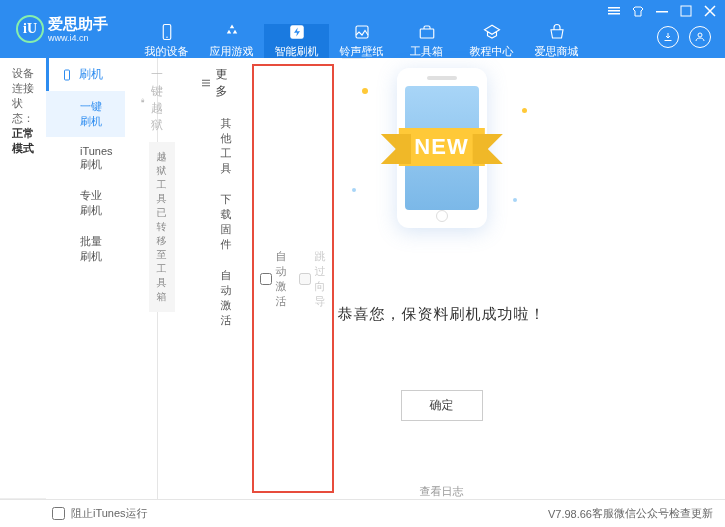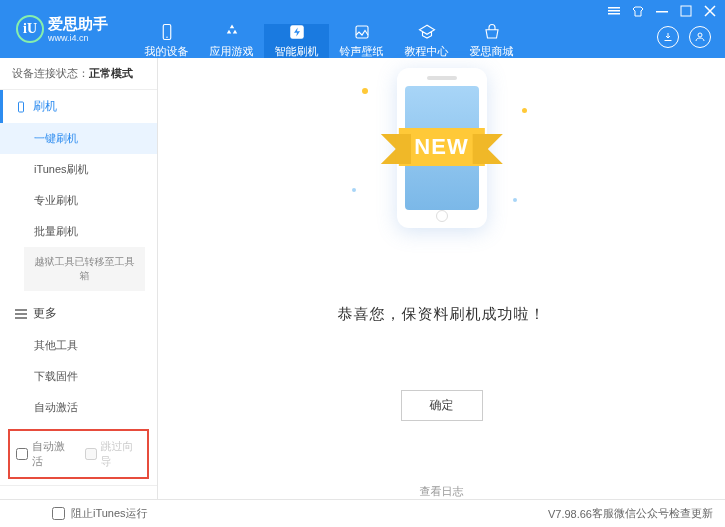--- a/index.html
+++ b/index.html
@@ -18,21 +18,21 @@
 .nav-icon { width: 20px; height: 20px; display: flex; align-items: center; justify-content: center; }
 .nav-icon svg { width: 18px; height: 18px; fill: #fff; }
 
 .win-controls { position: absolute; top: 4px; right: 8px; display: flex; gap: 10px; font-size: 11px; }
 .win-btn { cursor: pointer; width: 14px; height: 14px; display: flex; align-items: center; justify-content: center; }
 .right-icons { position: absolute; right: 14px; bottom: 10px; display: flex; gap: 10px; }
 .circle-btn { width: 22px; height: 22px; border: 1.5px solid #fff; border-radius: 50%; display: flex; align-items: center; justify-content: center; cursor: pointer; }
 .circle-btn svg { width: 12px; height: 12px; fill: none; stroke: #fff; stroke-width: 2; }
 
 .body { display: flex; height: 441px; }
-.sidebar { width: 158px; border-right: 1px solid #e5e5e5; display: flex; flex-direction: column; }
+.sidebar { width: 158px; border-right: 1px solid #e5e5e5; display: flex; flex-direction: row; }
 .status-bar { padding: 8px 12px; font-size: 11px; color: #666; border-bottom: 1px solid #eee; }
 .status-val { color: #333; font-weight: bold; }
 
 .side-section { }
 .side-header { display: flex; align-items: center; padding: 8px 12px; font-size: 12px; color: #444; gap: 6px; border-left: 3px solid transparent; }
 .side-header.blue { border-left-color: #2d8cf0; color: #2d8cf0; }
 .side-item { padding: 8px 12px 8px 34px; font-size: 11px; color: #555; cursor: pointer; }
 .side-item.active { background: #eaf4ff; color: #2d8cf0; }
 .side-note { margin: 0 12px 6px 24px; padding: 8px; background: #f5f5f5; font-size: 10px; color: #888; text-align: center; line-height: 1.4; }
 
@@ -113,20 +113,29 @@
           <svg viewBox="0 0 24 24">
             <rect x="4" y="4" width="16" height="16" rx="2" fill="none" stroke="#fff" stroke-width="1.5"></rect>
             <path d="M4 16l4-4 4 4 4-6 4 6" fill="none" stroke="#fff" stroke-width="1.5"></path>
           </svg>
         </div>
         <span>铃声壁纸</span>
       </div>
     <div class="nav-item">
         <div class="nav-icon">
           <svg viewBox="0 0 24 24">
+            <rect x="3" y="8" width="18" height="12" rx="1" fill="none" stroke="#fff" stroke-width="1.5"></rect>
+            <path d="M8 8V6a2 2 0 012-2h4a2 2 0 012 2v2" fill="none" stroke="#fff" stroke-width="1.5"></path>
+          </svg>
+        </div>
+        <span>工具箱</span>
+      </div>
+    <div class="nav-item">
+        <div class="nav-icon">
+          <svg viewBox="0 0 24 24">
             <path d="M12 3L2 9l10 6 10-6z M6 12v5l6 3 6-3v-5" fill="none" stroke="#fff" stroke-width="1.5"></path>
           </svg>
         </div>
         <span>教程中心</span>
       </div>
     <div class="nav-item">
         <div class="nav-icon">
           <svg viewBox="0 0 24 24">
             <path d="M4 9h16l-2 11H6z M8 9V6a4 4 0 018 0v3" fill="none" stroke="#fff" stroke-width="1.5"></path>
           </svg>
@@ -191,20 +200,27 @@
           </svg>
         <span>刷机</span>
       </div>
       <div class="side-item active">一键刷机</div>
       <div class="side-item">iTunes刷机</div>
       <div class="side-item">专业刷机</div>
       <div class="side-item">批量刷机</div>
     </div>
 
     <div class="side-section">
+      <div class="side-header" style="color:#bbb">
+        <svg class="lock-icon" viewBox="0 0 24 24">
+            <rect x="6" y="11" width="12" height="9" rx="1"></rect>
+            <path d="M8 11V8a4 4 0 018 0v3" fill="none" stroke="#bbb" stroke-width="2"></path>
+          </svg>
+        <span>一键越狱</span>
+      </div>
       <div class="side-note">越狱工具已转移至工具箱</div>
     </div>
 
     <div class="side-section">
       <div class="side-header">
         <svg class="hamburger" viewBox="0 0 12 12">
             <rect y="1" width="12" height="2" fill="#888"></rect>
             <rect y="5" width="12" height="2" fill="#888"></rect>
             <rect y="9" width="12" height="2" fill="#888"></rect>
           </svg>

